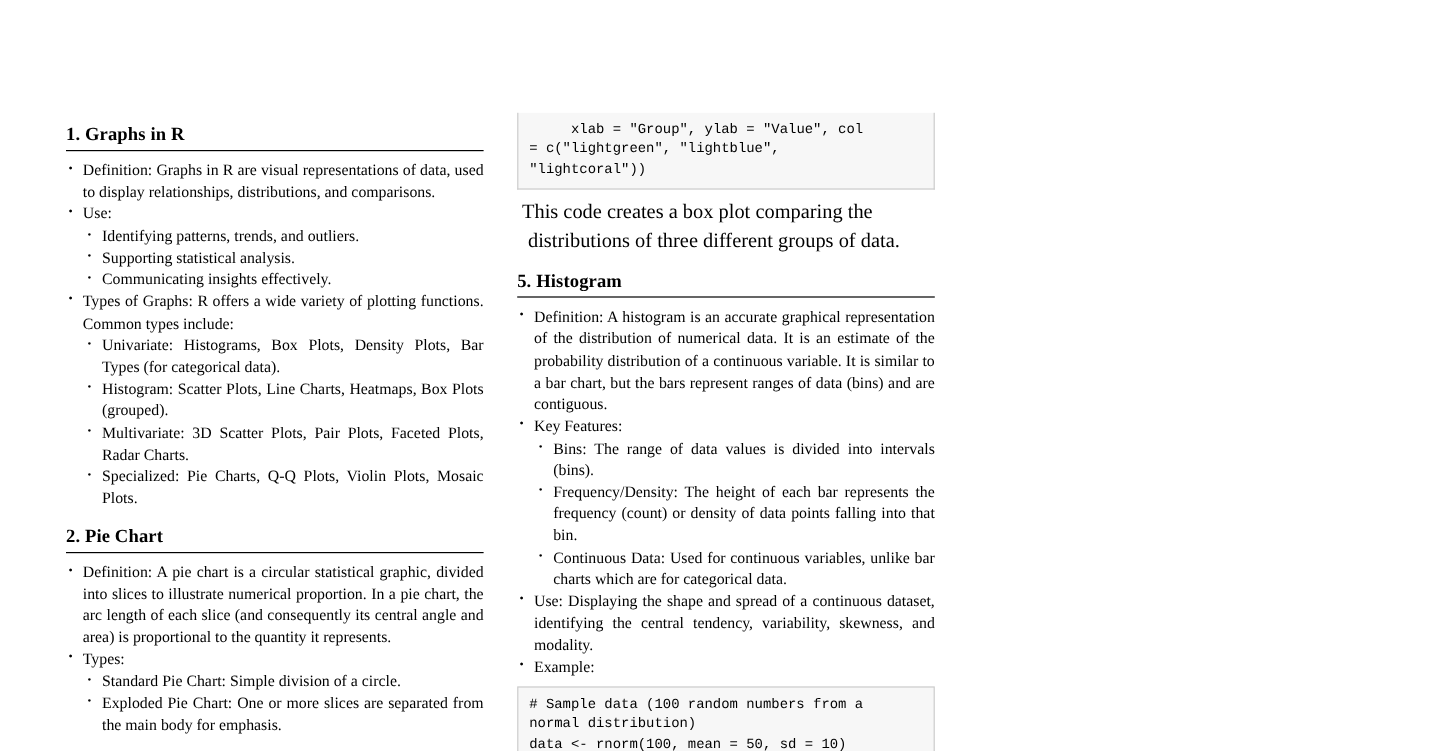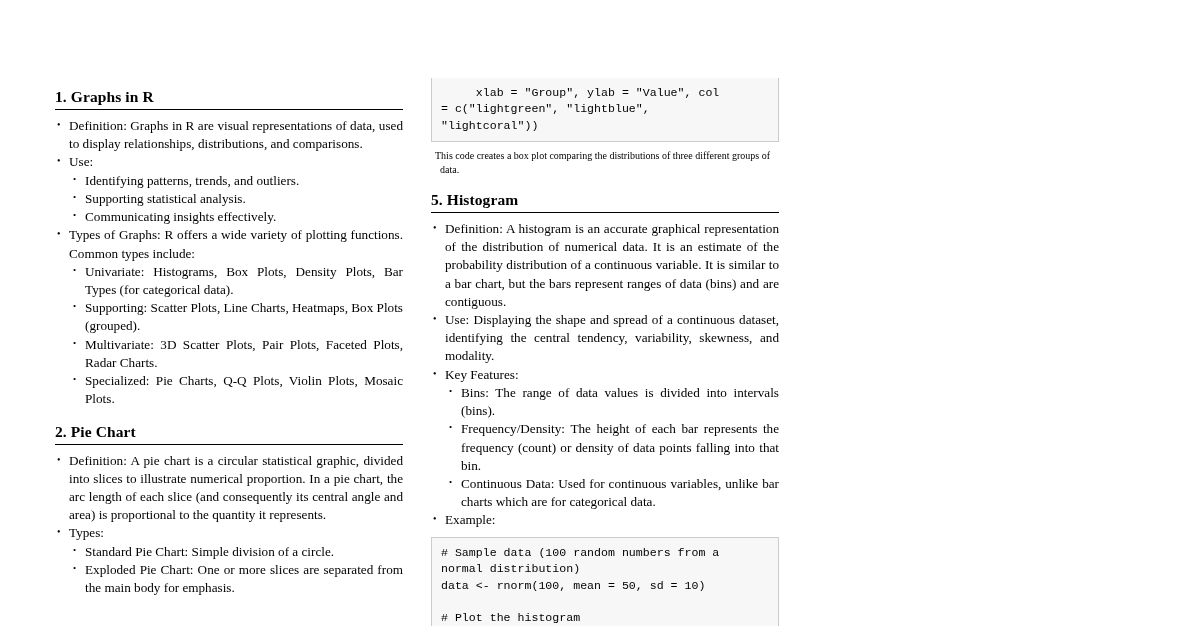--- a/index.html
+++ b/index.html
@@ -10,21 +10,21 @@
   body {
     width: 1191px;
     height: 626px;
     font-family: "Liberation Serif", serif;
     color: #000000;
     position: relative;
     overflow: hidden;
   }
   .page {
     position: absolute;
-    left: 0; top: 0;
+    left: 0; top: 16px;
     width: 1191px;
     height: 576px;
   }
   .col {
     position: absolute;
     top: 0;
     width: 348px;
   }
   .col-left { left: 55px; }
   .col-right { left: 431px; }
@@ -88,21 +88,21 @@
     line-height: 1.42;
     background: #f7f7f7;
     border: 1px solid #cccccc;
     margin: 7px 0 0 0;
     padding: 7px 9px;
     white-space: pre-wrap;
     word-break: break-word;
     color: #000;
   }
   p.caption {
-    font-size: 10px;
+    font-size: 17px;
     line-height: 1.38;
     margin: 7px 0 0 0;
     padding-left: 9px;
     text-indent: -5px;
   }
 </style>
 </head>
 <body>
 
 <div class="page">
@@ -122,21 +122,21 @@
         <ul class="lvl2">
           <li><span>Identifying patterns, trends, and outliers.</span></li>
           <li><span>Supporting statistical analysis.</span></li>
           <li><span>Communicating insights effectively.</span></li>
         </ul>
       </li>
       <li>
         <span class="bold">Types of Graphs:</span><span> R offers a wide variety of plotting functions. Common types include:</span>
         <ul class="lvl2">
           <li><span class="bold">Univariate:</span><span> Histograms, Box Plots, Density Plots, Bar Types (for categorical data).</span></li>
-          <li><span class="bold">Supporting:</span><span> Scatter Plots, Line Charts, Heatmaps, Box Plots (grouped).</span></li>
+          <li><span class="bold">Histogram:</span><span> Scatter Plots, Line Charts, Heatmaps, Box Plots (grouped).</span></li>
           <li><span class="bold">Multivariate:</span><span> 3D Scatter Plots, Pair Plots, Faceted Plots, Radar Charts.</span></li>
           <li><span class="bold">Specialized:</span><span> Pie Charts, Q-Q Plots, Violin Plots, Mosaic Plots.</span></li>
         </ul>
       </li>
     </ul>
 
     <div style="height:14px"></div>
 
     <h2 class="section">2. Pie Chart</h2>
 
@@ -169,29 +169,29 @@
 
     <div style="height:14px"></div>
 
     <h2 class="section">5. Histogram</h2>
 
     <ul class="lvl1">
       <li>
         <span class="bold">Definition:</span><span> A histogram is an accurate graphical representation of the distribution of numerical data. It is an estimate of the probability distribution of a continuous variable. It is similar to a bar chart, but the bars represent ranges of data (bins) and are contiguous.</span>
       </li>
       <li>
-        <span class="bold">Use:</span><span> Displaying the shape and spread of a continuous dataset, identifying the central tendency, variability, skewness, and modality.</span>
-      </li>
-      <li>
         <span class="bold">Key Features:</span><span></span>
         <ul class="lvl2">
           <li><span class="bold">Bins:</span><span> The range of data values is divided into intervals (bins).</span></li>
           <li><span class="bold">Frequency/Density:</span><span> The height of each bar represents the frequency (count) or density of data points falling into that bin.</span></li>
           <li><span class="bold">Continuous Data:</span><span> Used for continuous variables, unlike bar charts which are for categorical data.</span></li>
         </ul>
+      </li>
+      <li>
+        <span class="bold">Use:</span><span> Displaying the shape and spread of a continuous dataset, identifying the central tendency, variability, skewness, and modality.</span>
       </li>
       <li>
         <span class="bold">Example:</span>
       </li>
     </ul>
 
     <pre class="code"># Sample data (100 random numbers from a
 normal distribution)
 data &lt;- rnorm(100, mean = 50, sd = 10)
 

